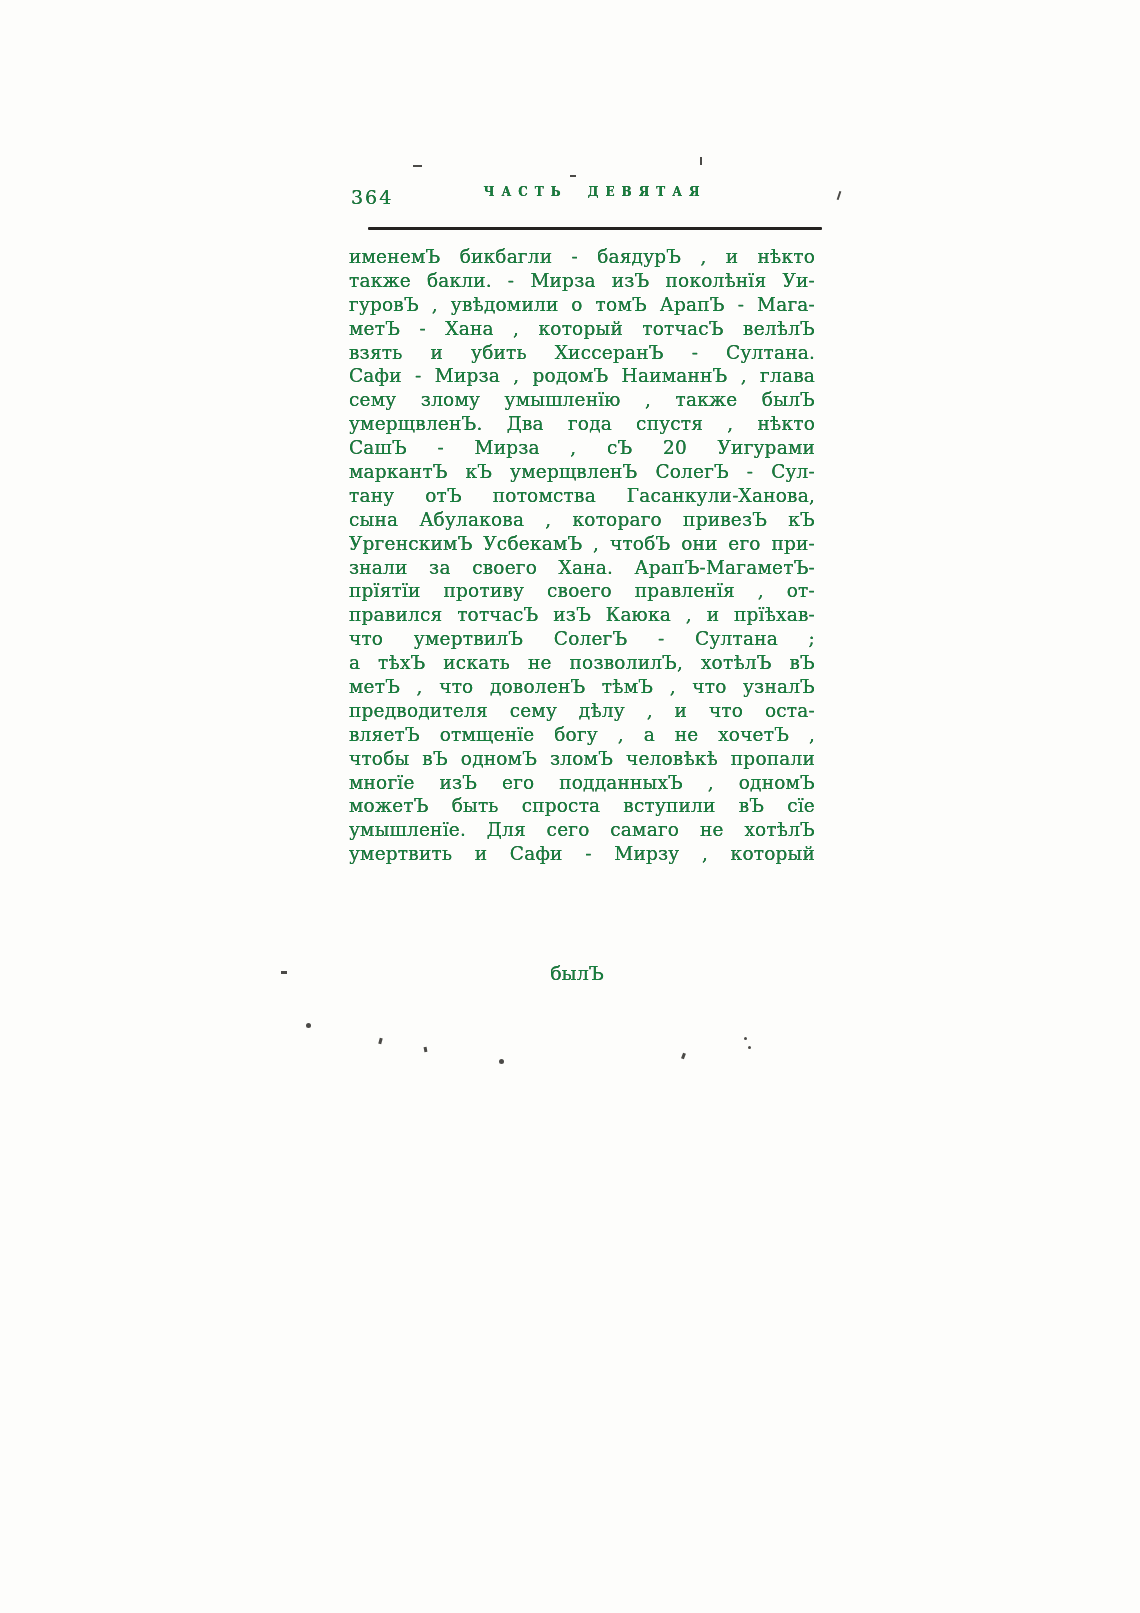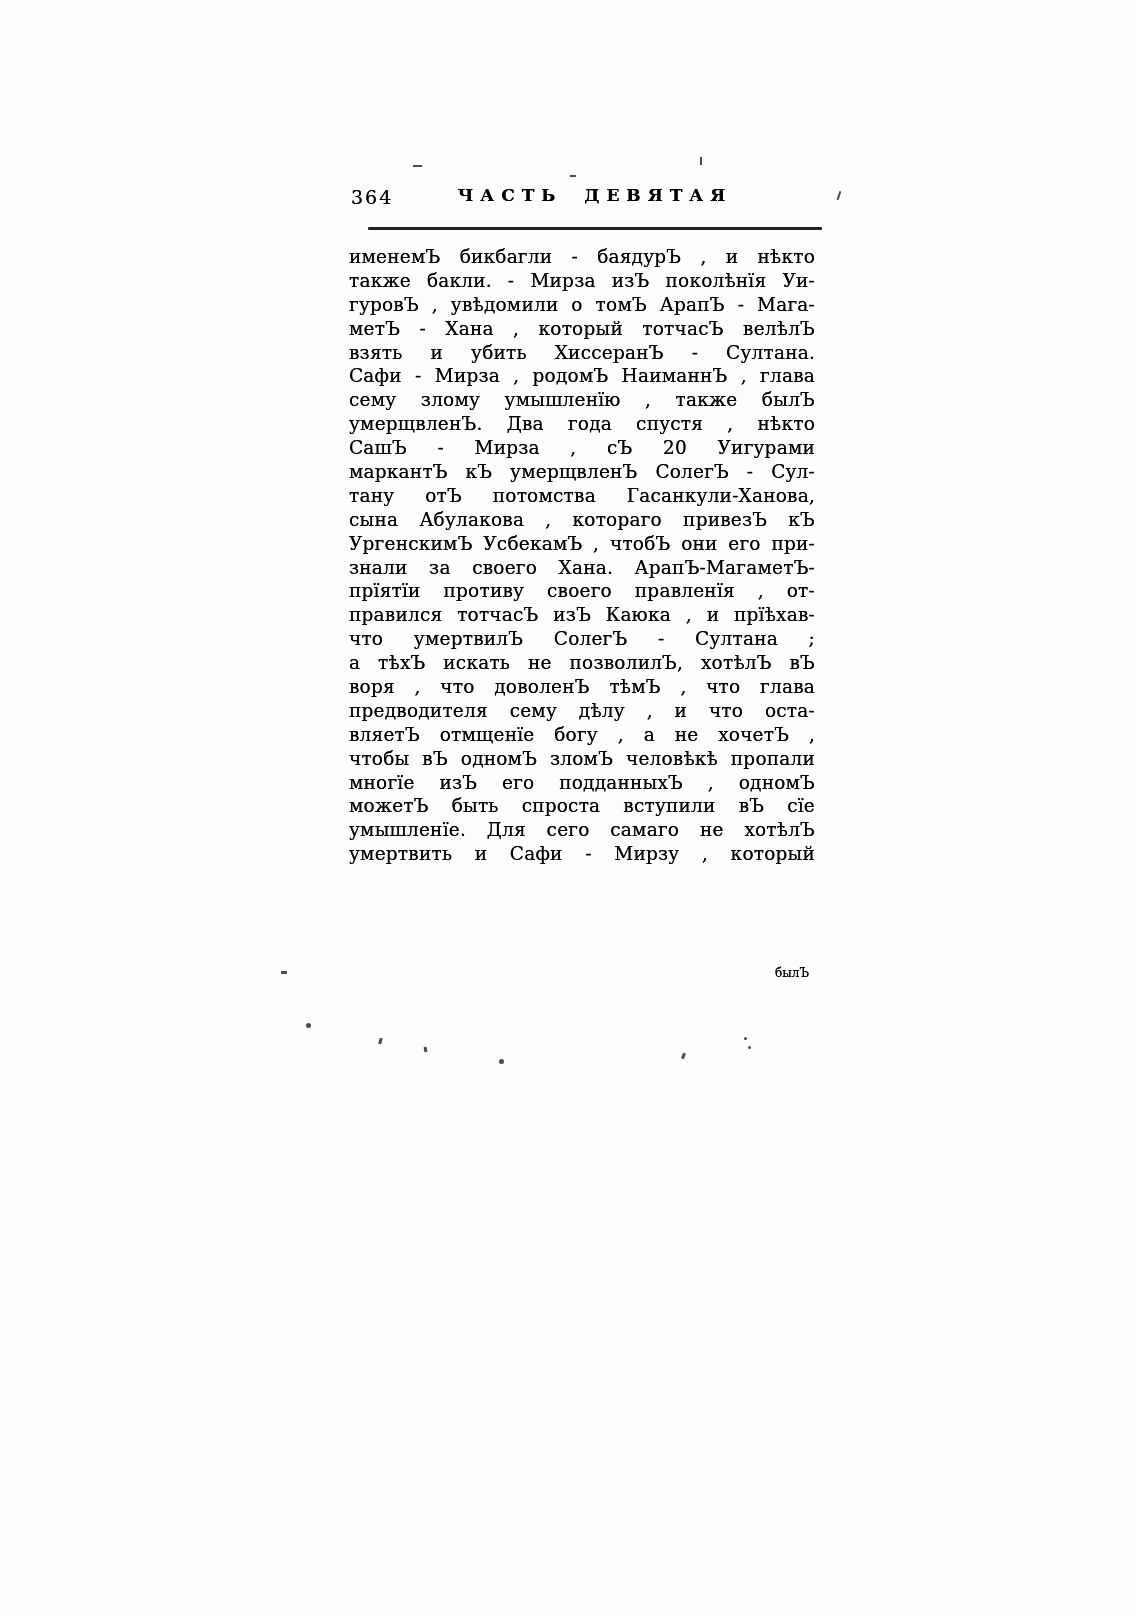--- a/index.html
+++ b/index.html
@@ -7,21 +7,21 @@
     padding: 0;
     background: #ffffff;
   }
   .sheet {
     position: relative;
     width: 1140px;
     height: 1613px;
     background: #fdfdfb;
     overflow: hidden;
     font-family: "DejaVu Serif", "Liberation Serif", serif;
-    color: #000000;
+    color: #15803d;
   }
   
   .header {
     position: absolute;
     left: 345px;
     top: 184px;
     width: 466px;
     height: 34px;
   }
   .pagenum {
@@ -33,21 +33,21 @@
     text-shadow: 0 0 0.6px rgba(25,23,20,0.9);
   }
   .title {
     position: absolute;
     left: 0;
     top: 1px;
     width: 100%;
     text-align: center;
     padding-left: 34px;
     box-sizing: border-box;
-    font-size: 17px;
+    font-size: 12px;
     font-weight: bold;
     letter-spacing: 7px;
     word-spacing: 9px;
     white-space: nowrap;
     text-shadow: 0 0 0.6px rgba(25,23,20,0.9);
   }
   .rule {
     position: absolute;
     left: 368px;
     top: 227px;
@@ -74,22 +74,22 @@
     text-align-last: justify;
     white-space: normal;
     overflow: visible;
   }
   .catchword-row {
     position: absolute;
     left: 345px;
     top: 962px;
     width: 466px;
     line-height: 23.9px;
-    font-size: 12px;
-    text-align: right;
+    font-size: 19px;
+    text-align: center;
     padding-right: 2px;
     box-sizing: border-box;
     text-shadow: 0 0 0.55px rgba(25,23,20,0.85);
   }
   
   .sp {
     position: absolute;
     background: #2c2a27;
     opacity: 0.85;
   }
@@ -119,21 +119,21 @@
       <div class="line">СашЪ - Мирза , сЪ 20 Уигурами</div>
       <div class="line">маркантЪ кЪ умерщвленЪ СолегЪ - Сул-</div>
       <div class="line">тану отЪ потомства Гасанкули-Ханова,</div>
       <div class="line">сына Абулакова , котораго привезЪ кЪ</div>
       <div class="line">УргенскимЪ УсбекамЪ , чтобЪ они его при-</div>
       <div class="line">знали за своего Хана. АрапЪ-МагаметЪ-</div>
       <div class="line">прїятїи противу своего правленїя , от-</div>
       <div class="line">правился тотчасЪ изЪ Каюка , и прїѣхав-</div>
       <div class="line">что умертвилЪ СолегЪ - Султана ;</div>
       <div class="line">а тѣхЪ искать не позволилЪ, хотѣлЪ вЪ</div>
-      <div class="line">воря , что доволенЪ тѣмЪ , что глава</div>
+      <div class="line">метЪ , что доволенЪ тѣмЪ , что узналЪ</div>
       <div class="line">предводителя сему дѣлу , и что оста-</div>
       <div class="line">вляетЪ отмщенїе богу , а не хочетЪ ,</div>
       <div class="line">чтобы вЪ одномЪ зломЪ человѣкѣ пропали</div>
       <div class="line">многїе изЪ его подданныхЪ , одномЪ</div>
       <div class="line">можетЪ быть спроста вступили вЪ сїе</div>
       <div class="line">умышленїе. Для сего самаго не хотѣлЪ</div>
       <div class="line">умертвить и Сафи - Мирзу , который</div>
     </div>
 
   <div class="catchword-row">былЪ</div>

